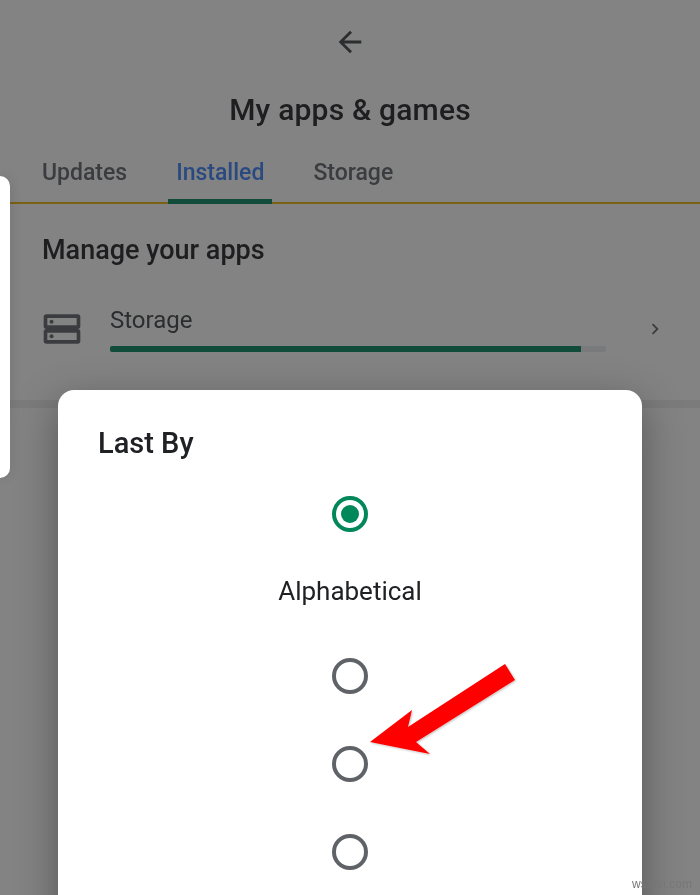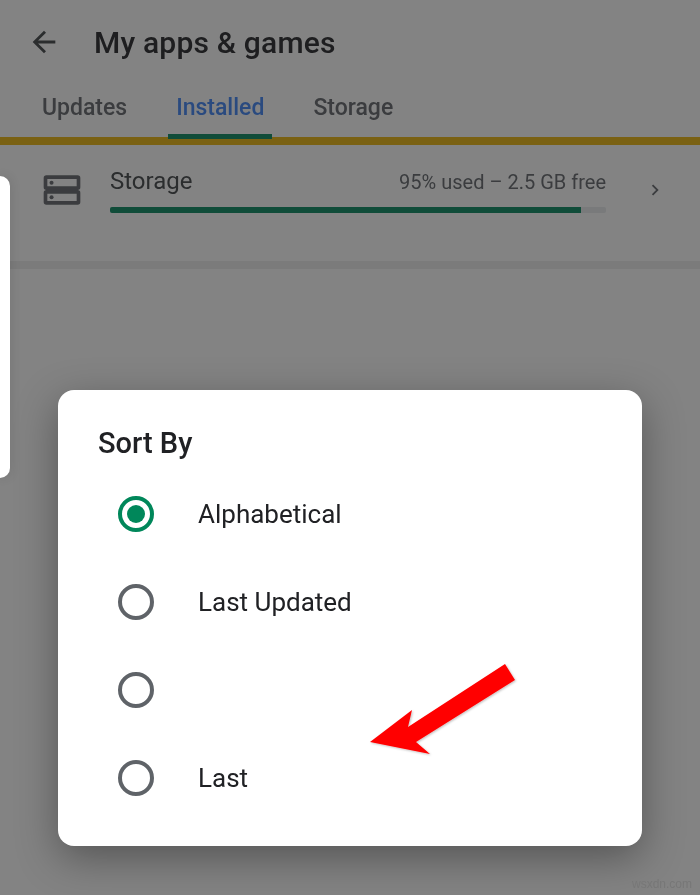--- a/index.html
+++ b/index.html
@@ -20,28 +20,29 @@
       position: absolute;
       inset: 0;
       background: rgba(30,30,30,0.55);
       z-index: 5;
     }
     .header {
       display: flex;
       align-items: center;
       padding: 22px 24px 18px 24px;
       gap: 30px;
+      flex-direction: column;
     }
     .back-arrow { width: 40px; height: 40px; display: flex; align-items: center; justify-content: center; }
     .title { font-size: 30px; font-weight: 500; color: #202124; font-family: 'Product Sans', Roboto, sans-serif; letter-spacing: 0.2px; }
     .tabs {
       display: flex;
       gap: 45px;
       padding: 0 40px;
-      border-bottom: 8px solid #eab308;
+      border-bottom: 2px solid #eab308;
     }
     .tab {
       padding: 14px 2px 16px 2px;
       font-size: 23px;
       font-weight: 500;
       color: #5f6368;
       position: relative;
     }
     .tab.active { color: #3b82f6; }
     .tab.active::after {
@@ -91,20 +92,21 @@
       font-size: 29px;
       font-weight: 500;
       color: #202124;
       padding: 0 40px 10px 40px;
     }
     .option {
       display: flex;
       align-items: center;
       gap: 44px;
       padding: 26px 60px;
+      flex-direction: column;
     }
     .radio {
       width: 36px; height: 36px; border-radius: 50%;
       border: 4px solid #5f6368;
       display: flex; align-items: center; justify-content: center;
       flex-shrink: 0;
     }
     .radio.checked { border-color: #00875a; }
     .radio-dot { width: 18px; height: 18px; border-radius: 50%; background: #00875a; }
     .option-label { font-size: 26px; color: #202124; }
@@ -133,65 +135,64 @@
     </div>
     <div class="title">My apps &amp; games</div>
   </div>
 
   <div class="tabs">
     <div class="tab">Updates</div>
     <div class="tab active">Installed</div>
     <div class="tab">Storage</div>
   </div>
 
+  <div class="section-title">Manage your apps</div>
 
   <div class="storage-row">
     <div class="storage-icon-box">
       <svg width="44" height="44" viewBox="0 0 24 24">
         <rect x="3" y="5" width="18" height="6" rx="0.5" fill="none" stroke="#5f6368" stroke-width="2"></rect>
         <rect x="3" y="13" width="18" height="6" rx="0.5" fill="none" stroke="#5f6368" stroke-width="2"></rect>
         <circle cx="6.3" cy="8" r="1.1" fill="#5f6368"></circle>
         <circle cx="6.3" cy="16" r="1.1" fill="#5f6368"></circle>
       </svg>
     </div>
     <div class="storage-text-col">
       <div class="storage-top">
         <span class="storage-label">Storage</span>
-        <span class="storage-usage">95% used – 2.5 GB free</span>
       </div>
       <div class="progress-wrap">
         <div class="progress-fill" style="width:95%"></div>
       </div>
     </div>
     <div class="chev-box">
       <svg width="22" height="22" viewBox="0 0 24 24">
         <path d="M8.59 16.59L13.17 12 8.59 7.41 10 6l6 6-6 6-1.41-1.41z" fill="#5f6368"></path>
       </svg>
     </div>
   </div>
 
   <div class="bottom-border"></div>
 
   <div class="left-artifact"></div>
 
   <div class="dim-overlay"></div>
 
   <div class="dialog">
-    <div class="dialog-title">Sort By</div>
+    <div class="dialog-title">Last By</div>
 
     <div class="option">
       <div class="radio checked">
           <div class="radio-dot"></div>
         </div>
       <div class="option-label">Alphabetical</div>
     </div>
 
     <div class="option">
       <div class="radio"></div>
-      <div class="option-label">Last Updated</div>
     </div>
 
     <div class="option">
       <div class="radio"></div>
     </div>
 
     <div class="option">
       <div class="radio"></div>
       <div class="option-label">Last</div>
     </div>

